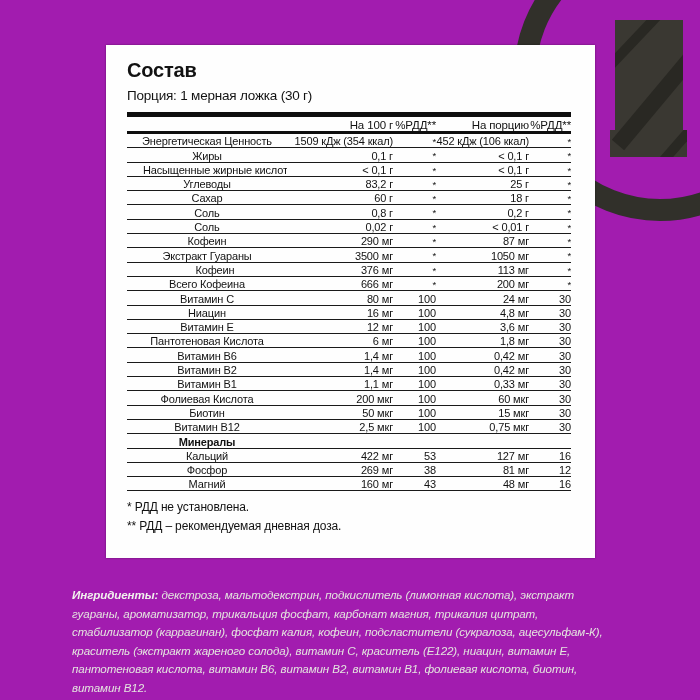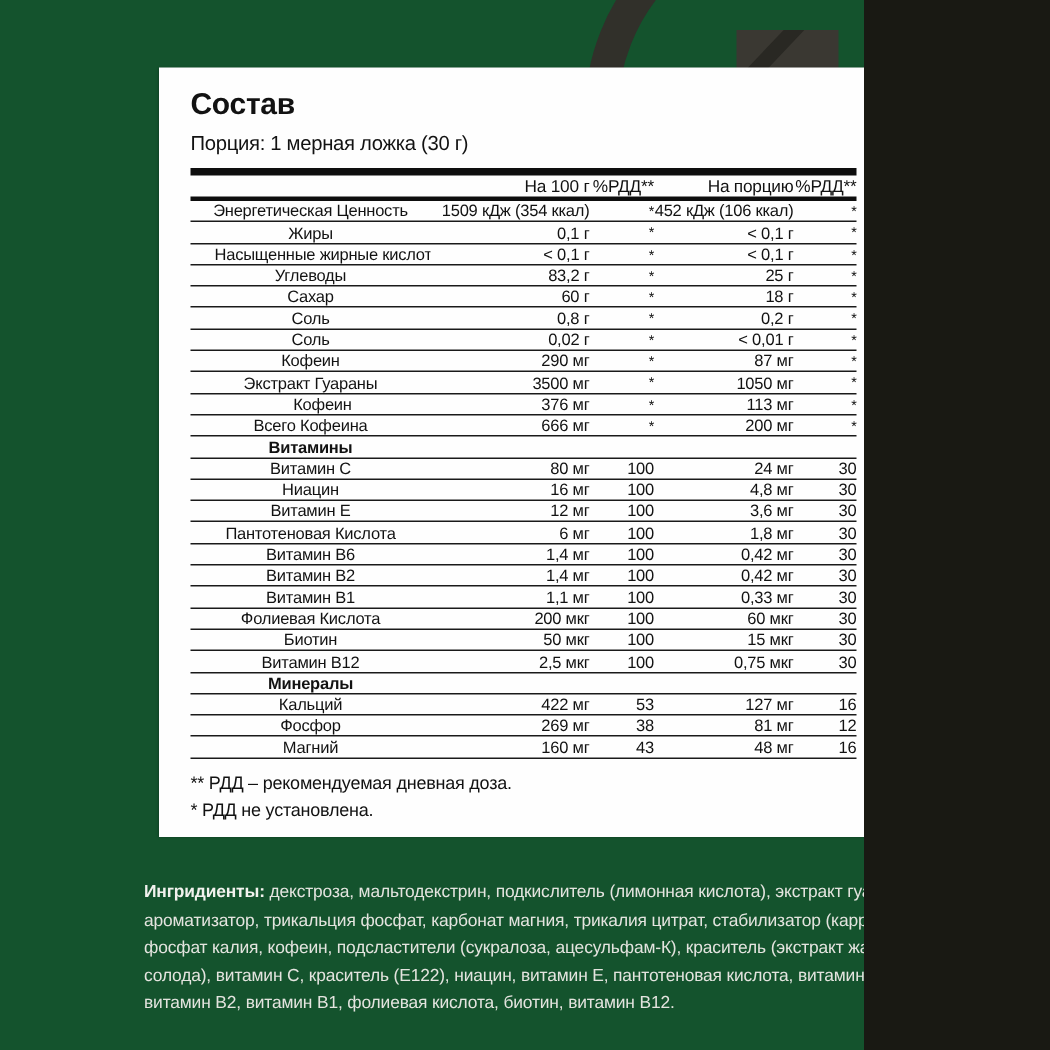--- a/index.html
+++ b/index.html
@@ -1,19 +1,19 @@
 <!DOCTYPE html>
 <html><head>
 <meta charset="utf-8">
 <style>
   html,body{margin:0;padding:0;background:#191913;}
   *{box-sizing:border-box;}
   .stage{
-    position:relative;width:576px;height:700px;overflow:hidden;
-    background:#14532d;
+    position:relative;width:700px;height:700px;overflow:hidden;
+    background:#a21caf;
     font-family:"Liberation Sans","DejaVu Sans",sans-serif;
     -webkit-font-smoothing:antialiased;
   }
   
   .watermark{position:absolute;top:0;right:0;width:200px;height:260px;}
   
   .panel{
     position:absolute;left:106px;top:45px;width:489px;height:513px;
     background:#fefefe;color:#121212;padding:14px 24px 0 21px;
     box-shadow:0 0 2px rgba(0,0,0,.4);
@@ -29,22 +29,22 @@
   .nt-row.indent .cell-label{padding-left:16px;}
   .cell-label{flex:1;text-align:center;overflow:hidden;}
   .c1{width:106px;text-align:right;}
   .c2{width:43px;text-align:right;}
   .c3{width:93px;text-align:right;}
   .c4{width:42px;text-align:right;}
   .ast{align-self:flex-start;font-size:9.5px;line-height:9px;padding-top:3px;}
   .footnotes{margin-top:7px;font-size:12px;line-height:1.55;letter-spacing:-.15px;}
   
   .ingredients{
-    position:absolute;left:96px;top:586px;width:536px;
-    color:#e4e4df;font-size:11.6px;line-height:1.6;letter-spacing:-.1px;margin:0;
+    position:absolute;left:72px;top:586px;width:536px;
+    color:#e4e4df;font-size:11.6px;line-height:1.6;letter-spacing:-.1px;margin:0;font-style:italic;
   }
   .ingredients b{color:#f2f2ee;}
 </style>
 </head>
 <body>
 
 <div class="stage">
 
   <svg class="watermark" viewBox="0 0 200 260" xmlns="http://www.w3.org/2000/svg" aria-hidden="true">
     <circle cx="160" cy="75" r="135" fill="none" stroke="#31302a" stroke-width="22"></circle>
@@ -144,27 +144,20 @@
     <div class="c3">113 мг</div>
     <div class="c4 ast">*</div>
   </div>
           <div class="nt-row normal">
     <div class="cell-label">Всего Кофеина</div>
     <div class="c1">666 мг</div>
     <div class="c2 ast">*</div>
     <div class="c3">200 мг</div>
     <div class="c4 ast">*</div>
   </div>
-          <div class="nt-row section">
-    <div class="cell-label">Витамины</div>
-    <div class="c1"></div>
-    <div class="c2"></div>
-    <div class="c3"></div>
-    <div class="c4"></div>
-  </div>
           <div class="nt-row normal">
     <div class="cell-label">Витамин C</div>
     <div class="c1">80 мг</div>
     <div class="c2">100</div>
     <div class="c3">24 мг</div>
     <div class="c4">30</div>
   </div>
           <div class="nt-row normal">
     <div class="cell-label">Ниацин</div>
     <div class="c1">16 мг</div>
@@ -253,21 +246,21 @@
     <div class="cell-label">Магний</div>
     <div class="c1">160 мг</div>
     <div class="c2">43</div>
     <div class="c3">48 мг</div>
     <div class="c4">16</div>
   </div>
         </div>
     </div>
 
     <div class="footnotes">
+      <div>* РДД не установлена.</div>
       <div>** РДД – рекомендуемая дневная доза.</div>
-      <div>* РДД не установлена.</div>
     </div>
   </div>
 
   <p class="ingredients"><b>Ингридиенты:</b>
     <span>декстроза, мальтодекстрин, подкислитель (лимонная кислота), экстракт гуараны, ароматизатор, трикальция фосфат, карбонат магния, трикалия цитрат, стабилизатор (каррагинан), фосфат калия, кофеин, подсластители (сукралоза, ацесульфам-К), краситель (экстракт жареного солода), витамин C, краситель (Е122), ниацин, витамин E, пантотеновая кислота, витамин B6, витамин B2, витамин B1, фолиевая кислота, биотин, витамин B12.</span></p>
 
 </div>
 
 </body></html>

